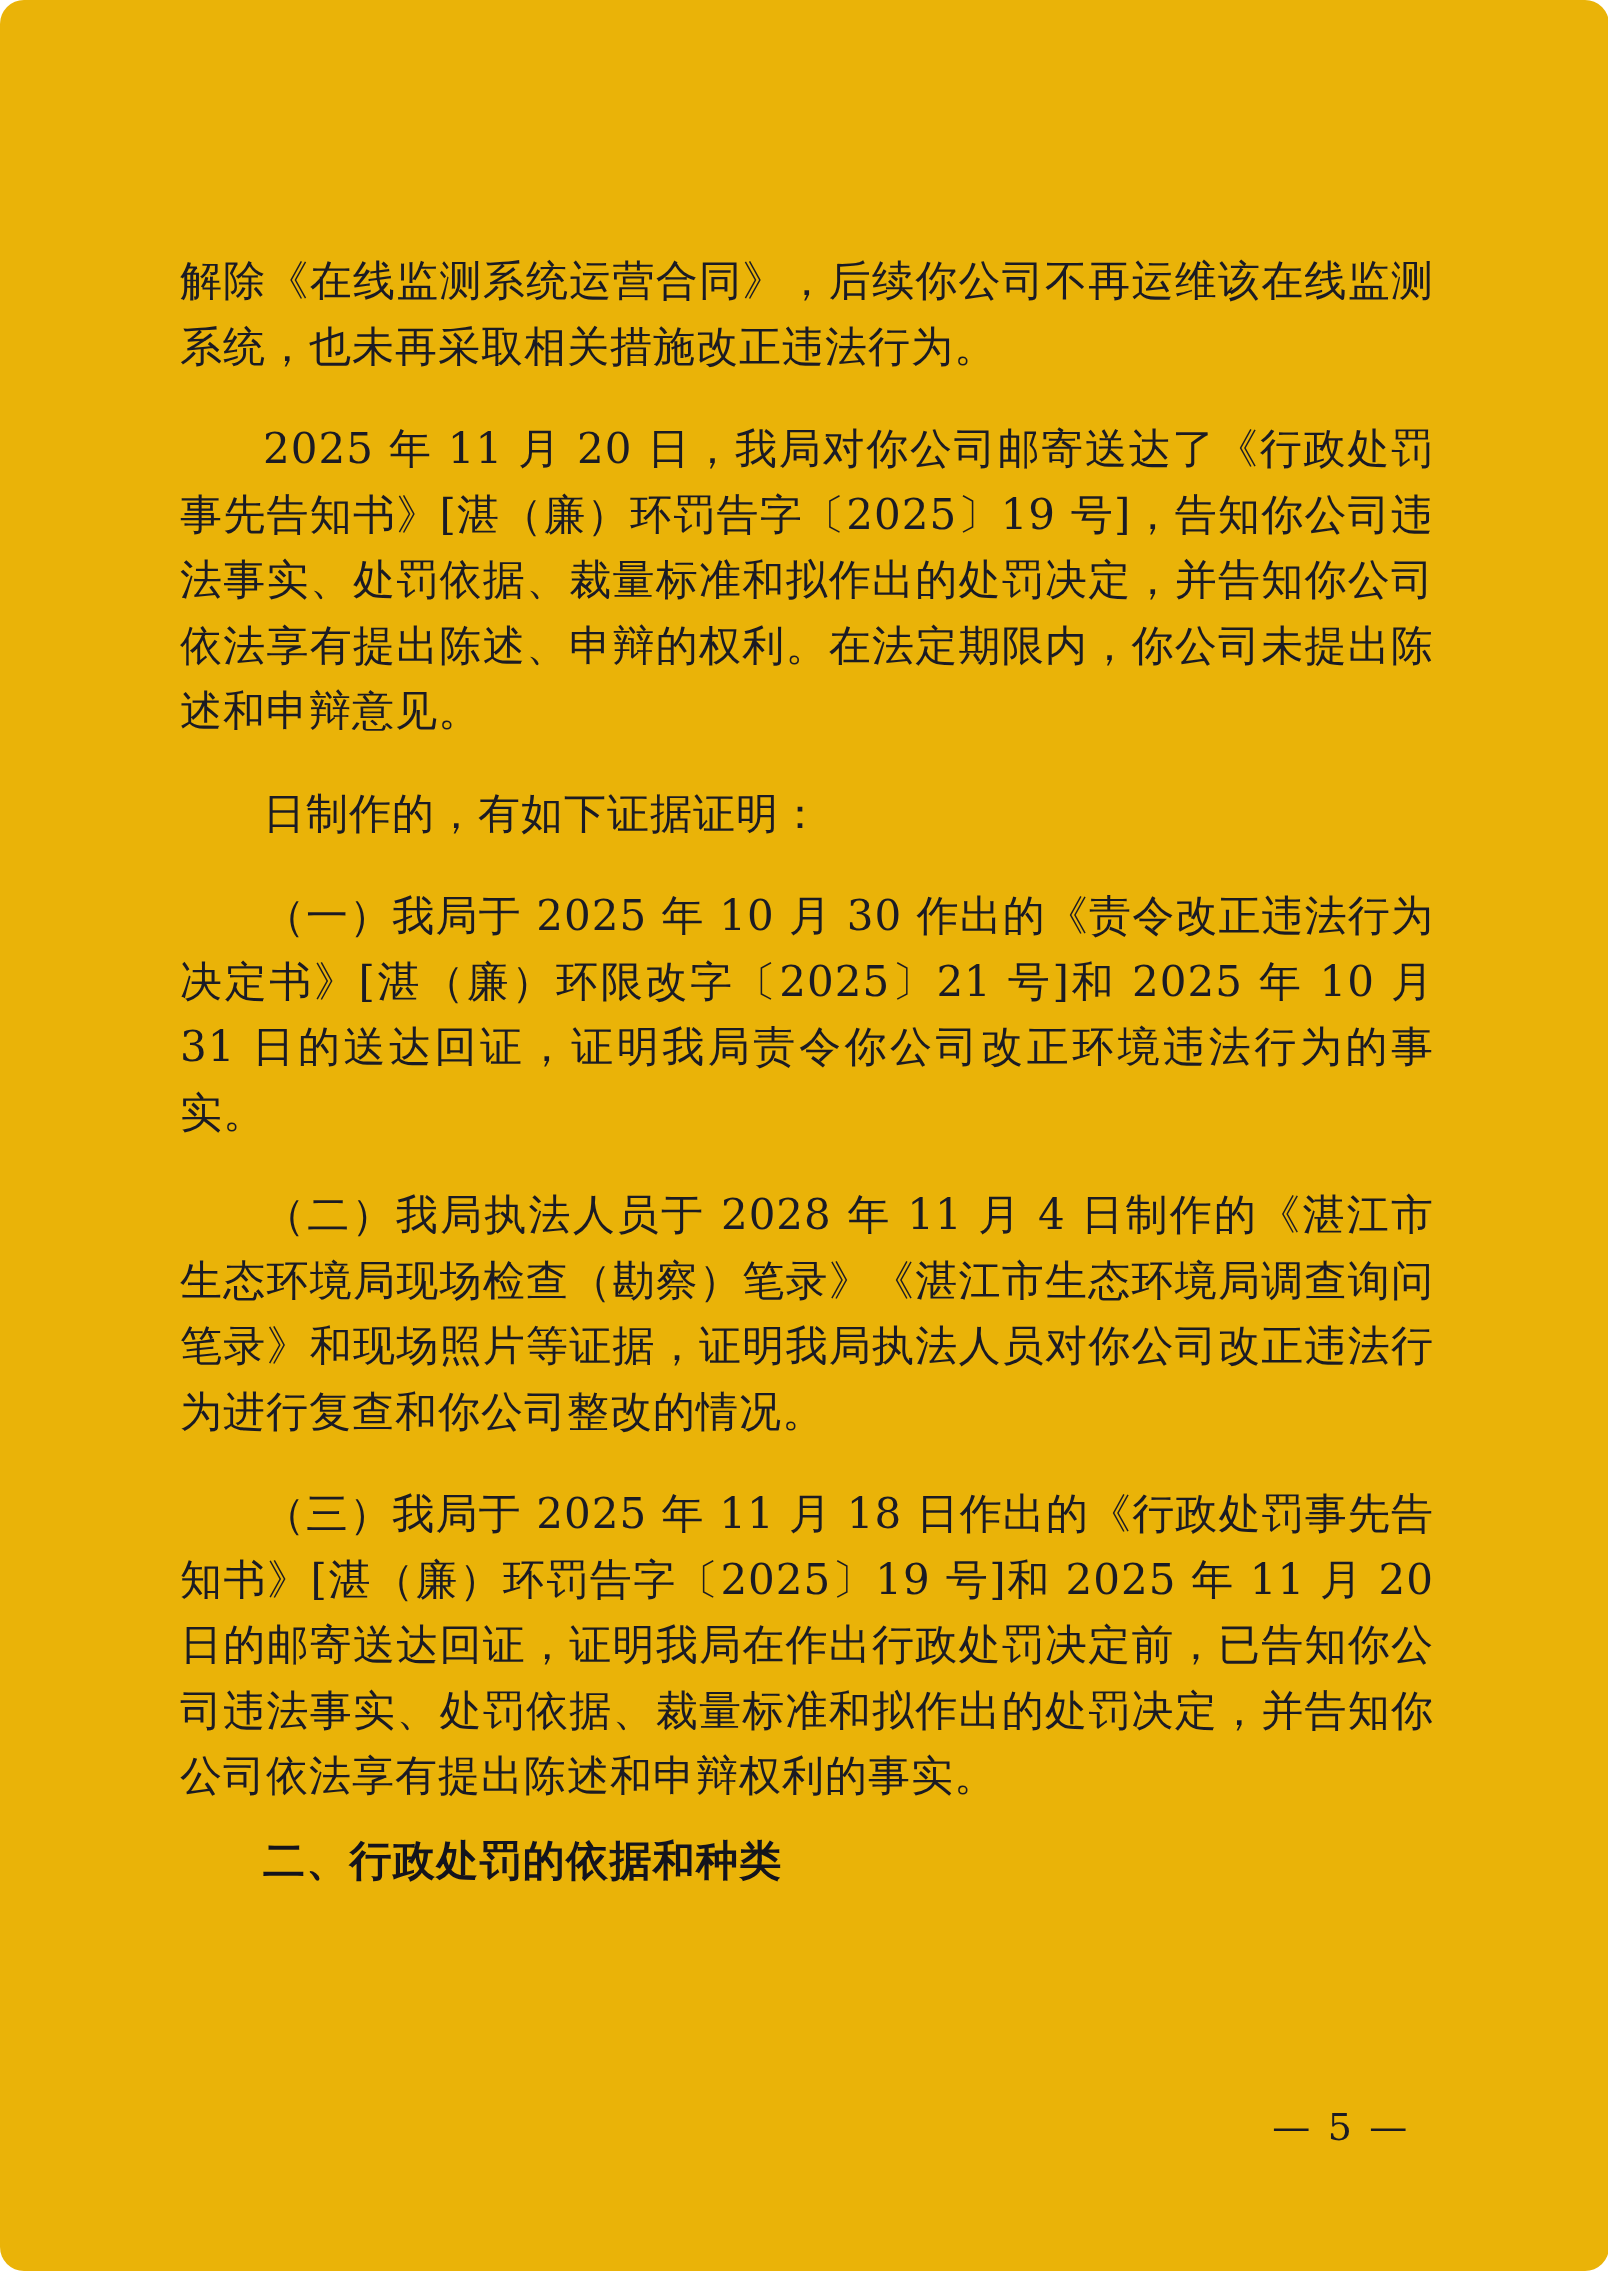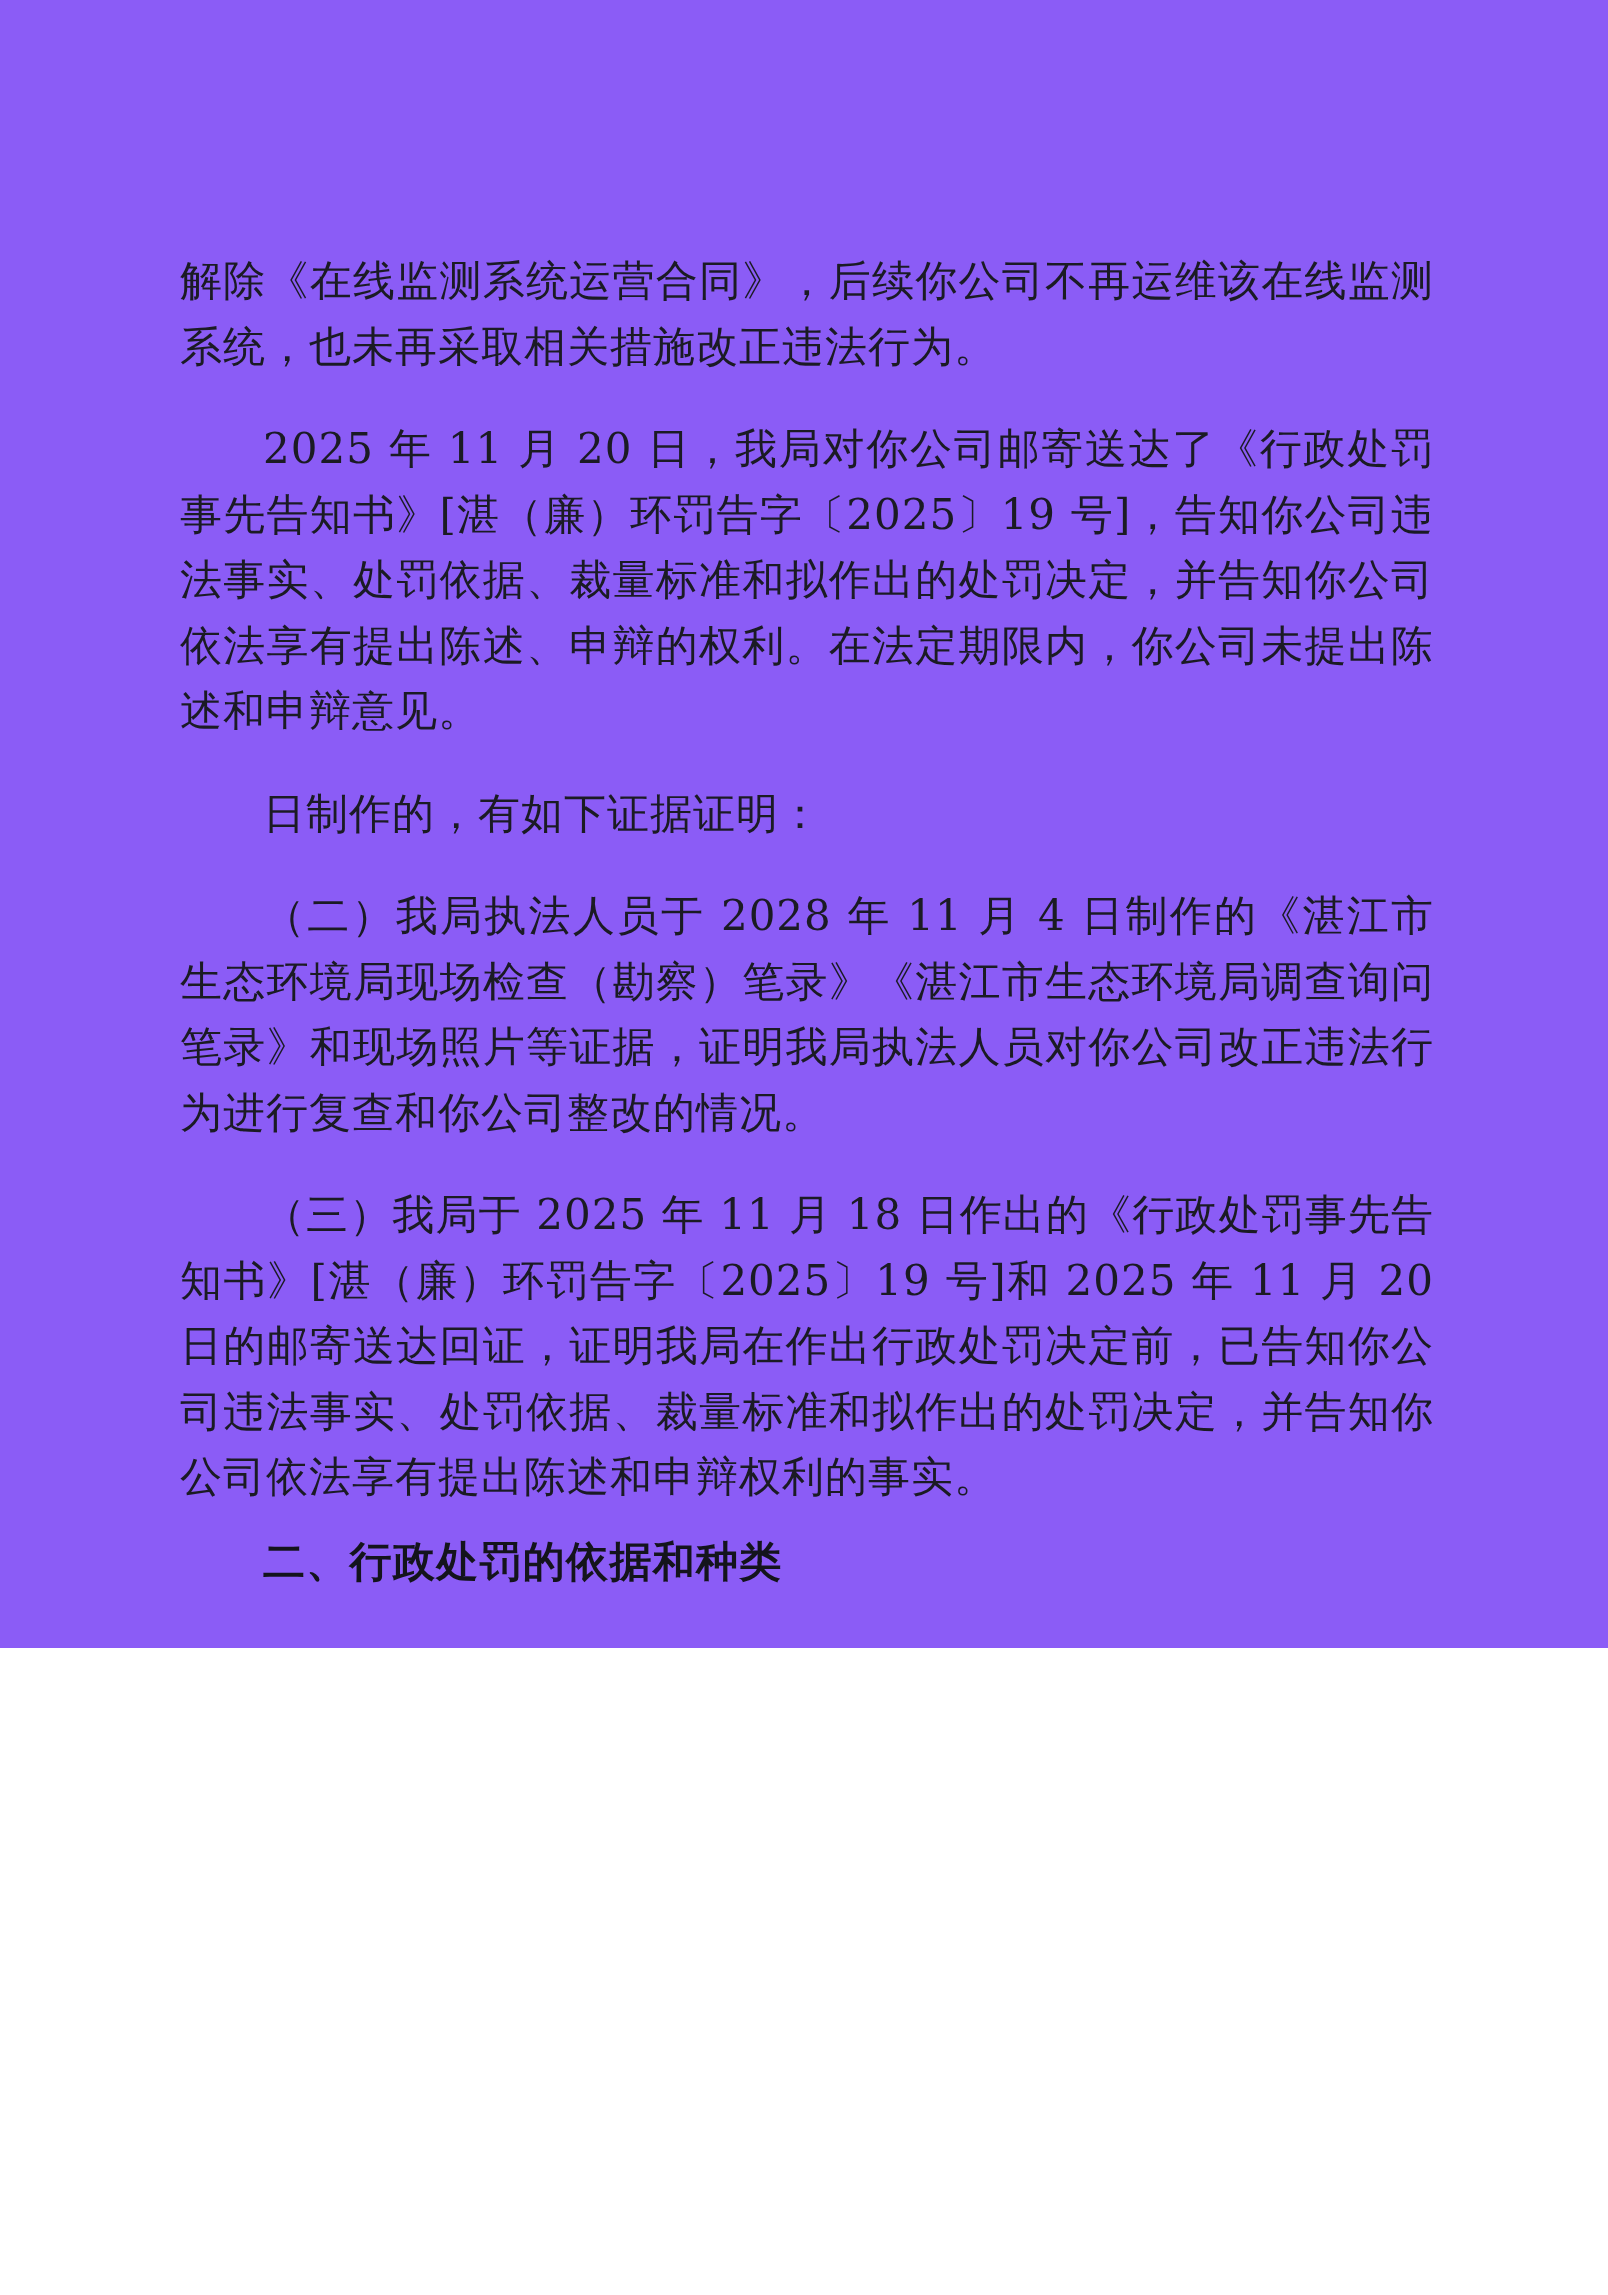--- a/index.html
+++ b/index.html
@@ -6,24 +6,25 @@
     margin: 0;
     padding: 0;
     background: #ffffff;
   }
   body {
     font-family: "DejaVu Serif", serif;
   }
   .page {
     position: relative;
     width: 1609px;
-    height: 1648px;
-    background: #8b5cf6;
+    height: 2271px;
+    background: #eab308;
     box-sizing: border-box;
     overflow: hidden;
+    border-radius: 24px;
   }
   .page-inner {
     position: absolute;
     left: 180px;
     top: 248px;
     width: 1254px;
   }
   .para {
     font-size: 42px;
     line-height: 1.56;
@@ -71,20 +72,21 @@
 <div class="page">
 
   <div class="page-inner">
 
     <p class="para">解除《在线监测系统运营合同》，后续你公司不再运维该在线监测系统，也未再采取相关措施改正违法行为。</p>
 
     <p class="para indent">2025 年 11 月 20 日，我局对你公司邮寄送达了《行政处罚事先告知书》[湛（廉）环罚告字〔2025〕19 号]，告知你公司违法事实、处罚依据、裁量标准和拟作出的处罚决定，并告知你公司依法享有提出陈述、申辩的权利。在法定期限内，你公司未提出陈述和申辩意见。</p>
 
     <p class="para indent">日制作的，有如下证据证明：</p>
 
+    <p class="para indent">（一）我局于 2025 年 10 月 30 作出的《责令改正违法行为决定书》[湛（廉）环限改字〔2025〕21 号]和 2025 年 10 月 31 日的送达回证，证明我局责令你公司改正环境违法行为的事实。</p>
 
     <p class="para indent">（二）我局执法人员于 2028 年 11 月 4 日制作的《湛江市生态环境局现场检查（勘察）笔录》《湛江市生态环境局调查询问笔录》和现场照片等证据，证明我局执法人员对你公司改正违法行为进行复查和你公司整改的情况。</p>
 
     <p class="para indent">（三）我局于 2025 年 11 月 18 日作出的《行政处罚事先告知书》[湛（廉）环罚告字〔2025〕19 号]和 2025 年 11 月 20 日的邮寄送达回证，证明我局在作出行政处罚决定前，已告知你公司违法事实、处罚依据、裁量标准和拟作出的处罚决定，并告知你公司依法享有提出陈述和申辩权利的事实。</p>
 
     <p class="heading">二、行政处罚的依据和种类</p>
 
   </div>
 
   <div class="footer">

